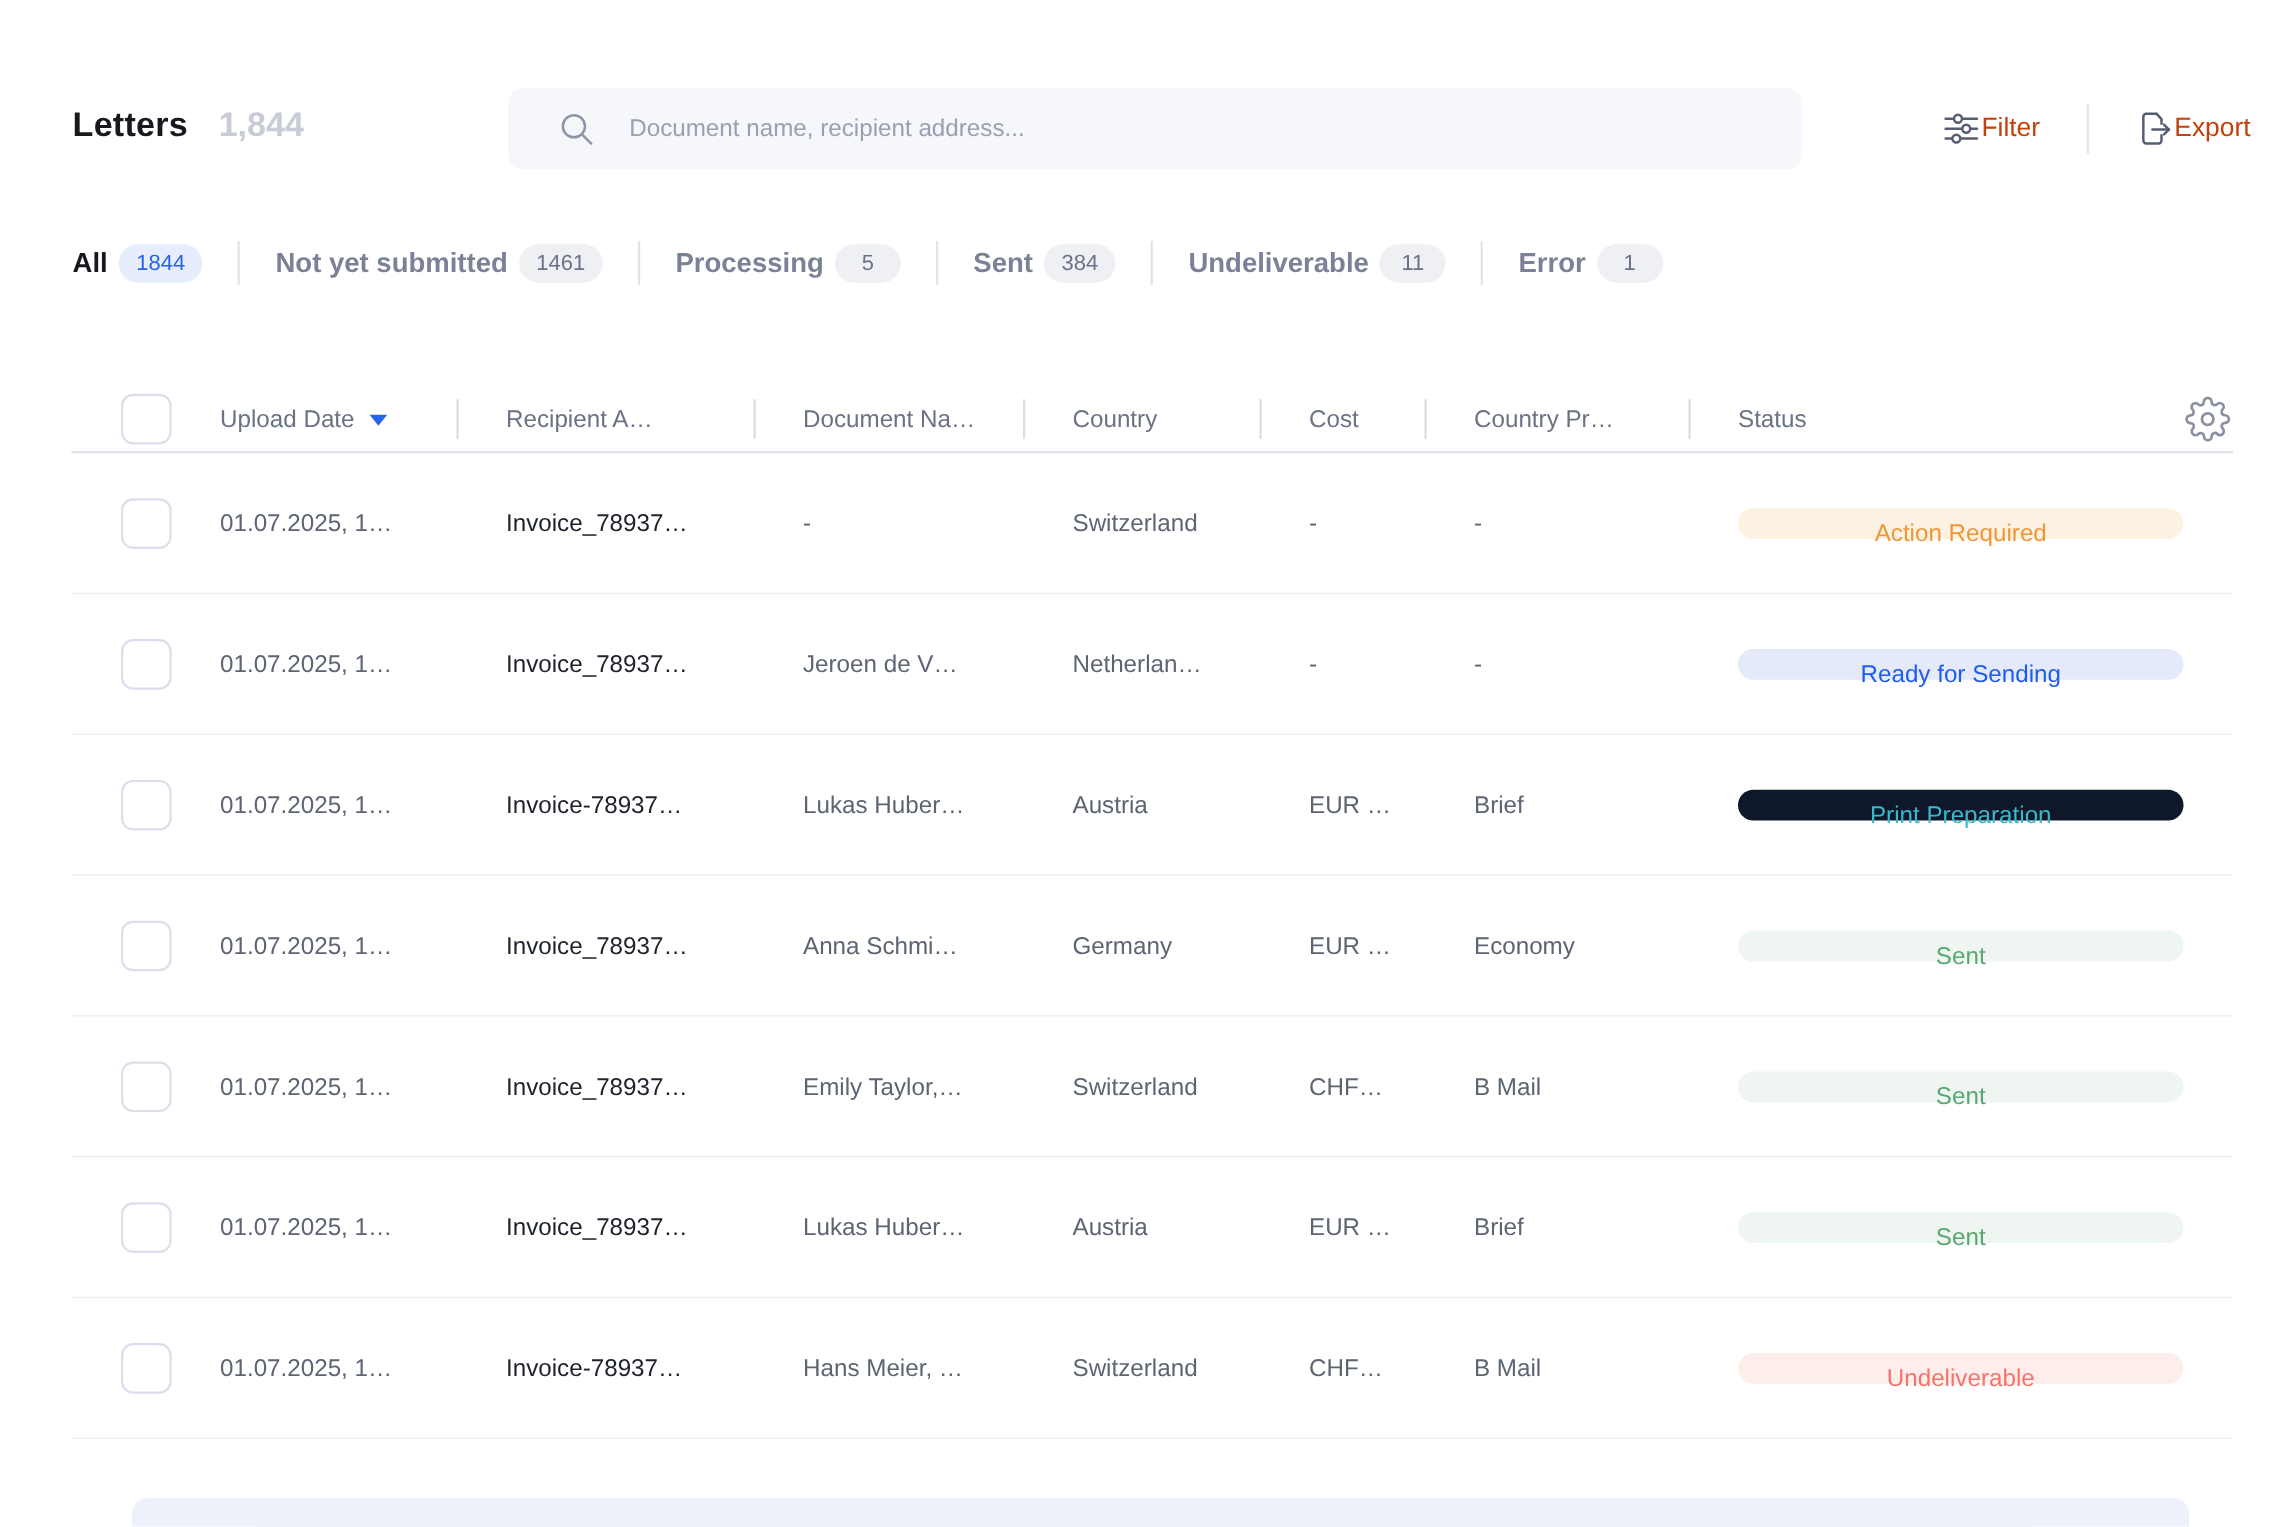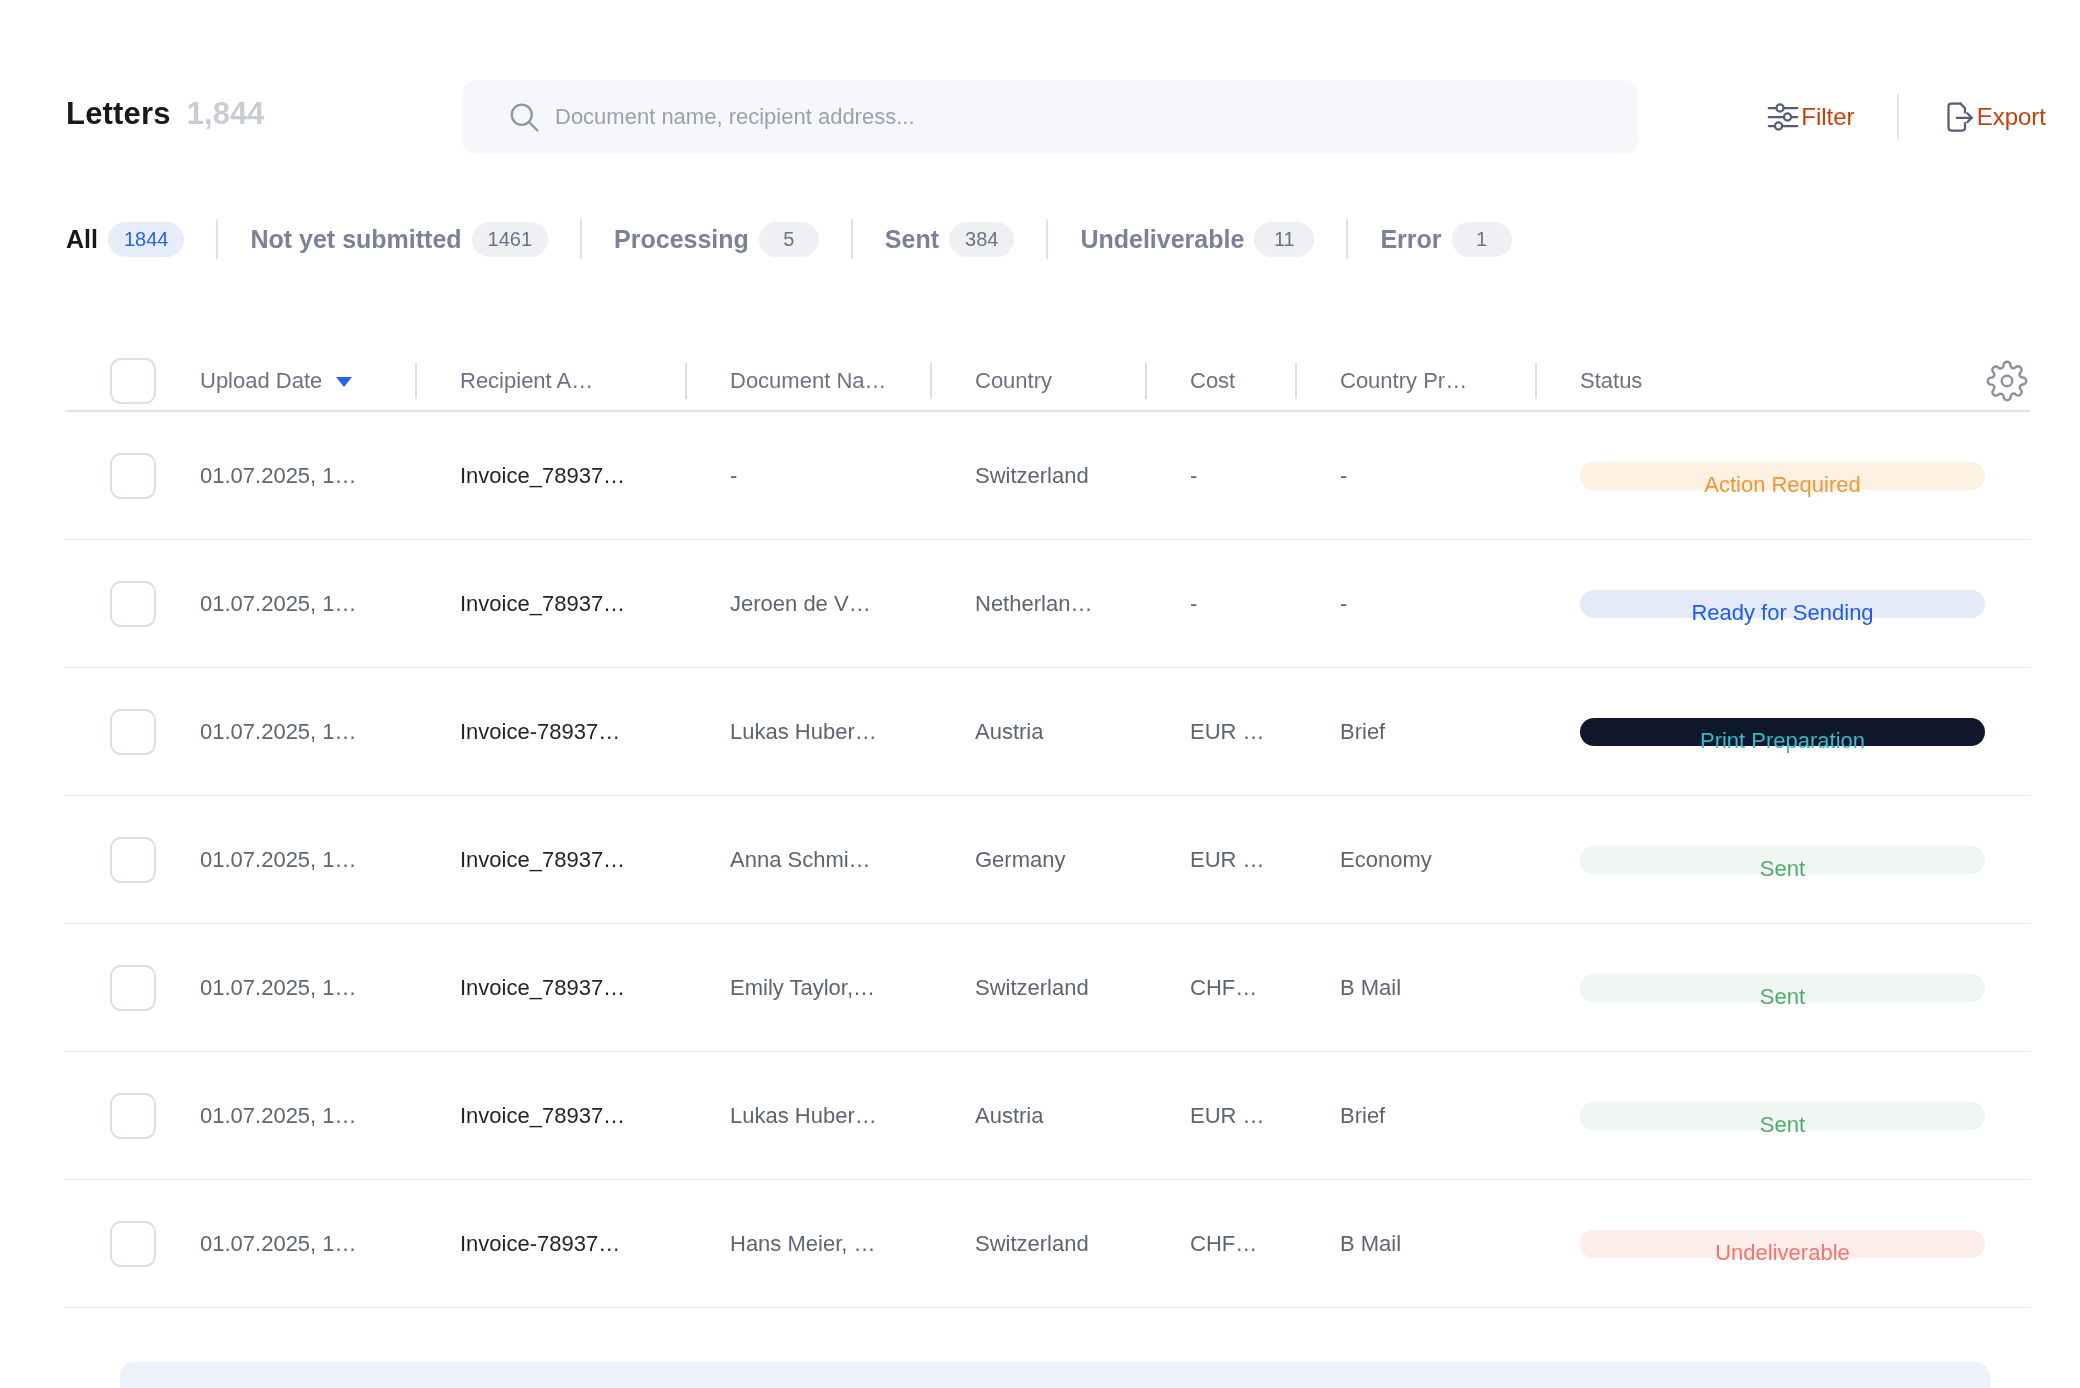--- a/index.html
+++ b/index.html
@@ -1,24 +1,24 @@
 <!DOCTYPE html>
 <html><head>
 <meta charset="utf-8">
 <style>
   html,body{margin:0;padding:0;background:#ffffff;width:2080px;height:1388px;overflow:hidden;
     font-family:"Liberation Sans",sans-serif;-webkit-font-smoothing:antialiased;}
   .page{position:relative;width:2080px;height:1388px;background:#fff;}
 
   
-  .title-block{position:absolute;left:66px;top:96px;display:flex;align-items:baseline;gap:16px;}
+  .title-block{position:absolute;left:66px;top:96px;display:flex;align-items:baseline;gap:28px;}
   .title{font-size:31px;font-weight:700;color:#17191f;letter-spacing:.2px;}
   .title-count{font-size:31px;font-weight:700;color:#c8ccd6;}
   .searchbar{position:absolute;left:462px;top:80px;width:1176px;height:74px;background:#f6f7fa;
-    border-radius:14px;display:flex;align-items:center;padding:0 30px 0 44px;box-sizing:border-box;gap:11px;}
+    border-radius:14px;display:flex;align-items:center;padding:0 30px 0 44px;box-sizing:border-box;gap:28px;}
   .searchbar svg{flex:0 0 auto;}
   .search-input{border:none;outline:none;background:transparent;font-size:22px;color:#3a3f4d;flex:1;
     font-family:"Liberation Sans",sans-serif;}
   .search-input::placeholder{color:#9aa0b1;}
   .actions{position:absolute;right:34px;top:93px;display:flex;align-items:center;height:48px;}
   .action-btn{display:flex;align-items:center;gap:0;font-size:24px;color:#c2410c;cursor:pointer;
     background:none;border:none;font-family:"Liberation Sans",sans-serif;padding:0;}
   .action-divider{width:2px;height:46px;background:#e4e7ee;margin:0 42px;}
 
   

